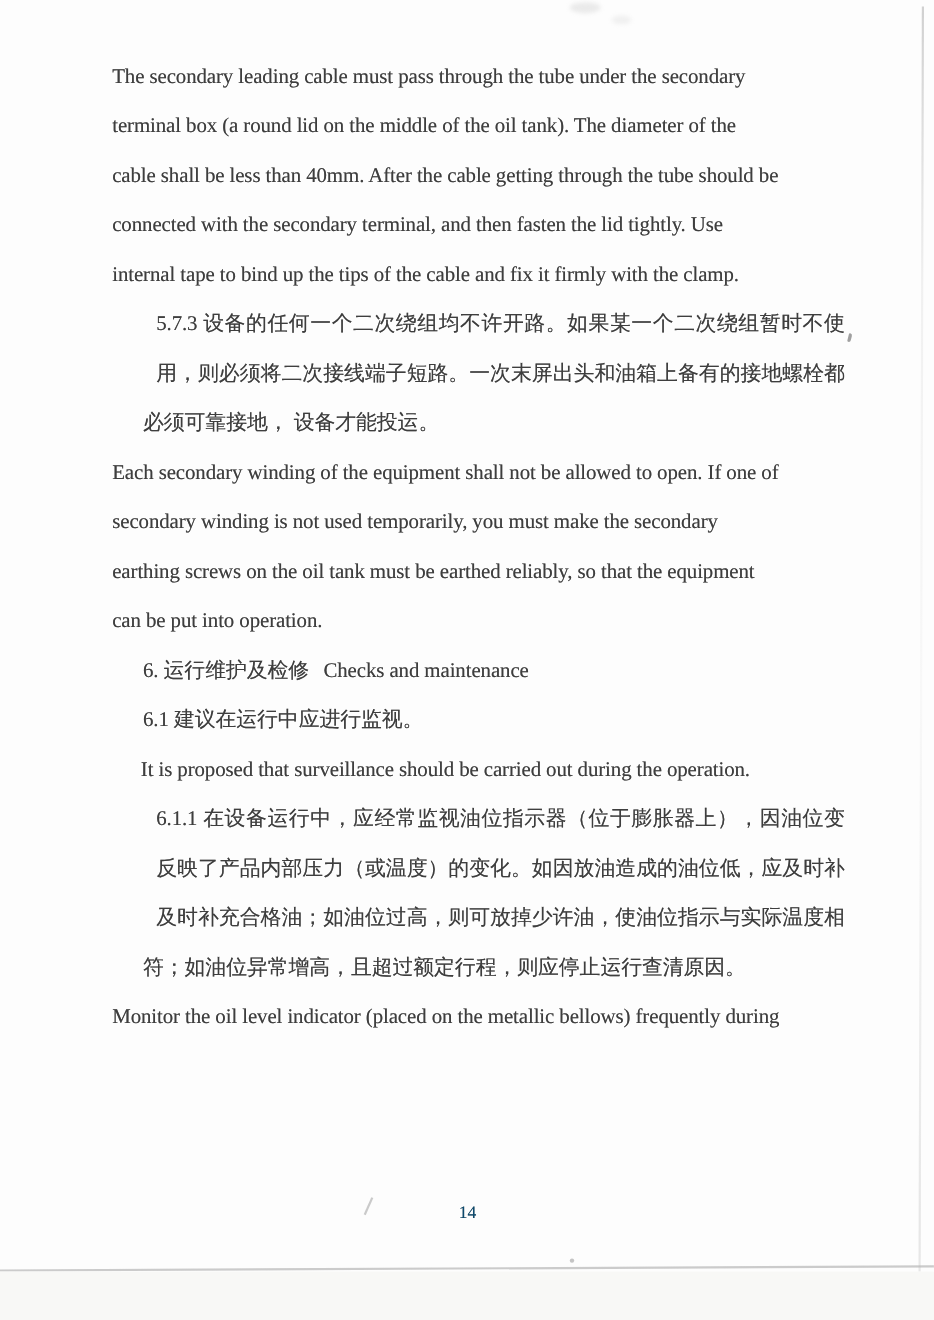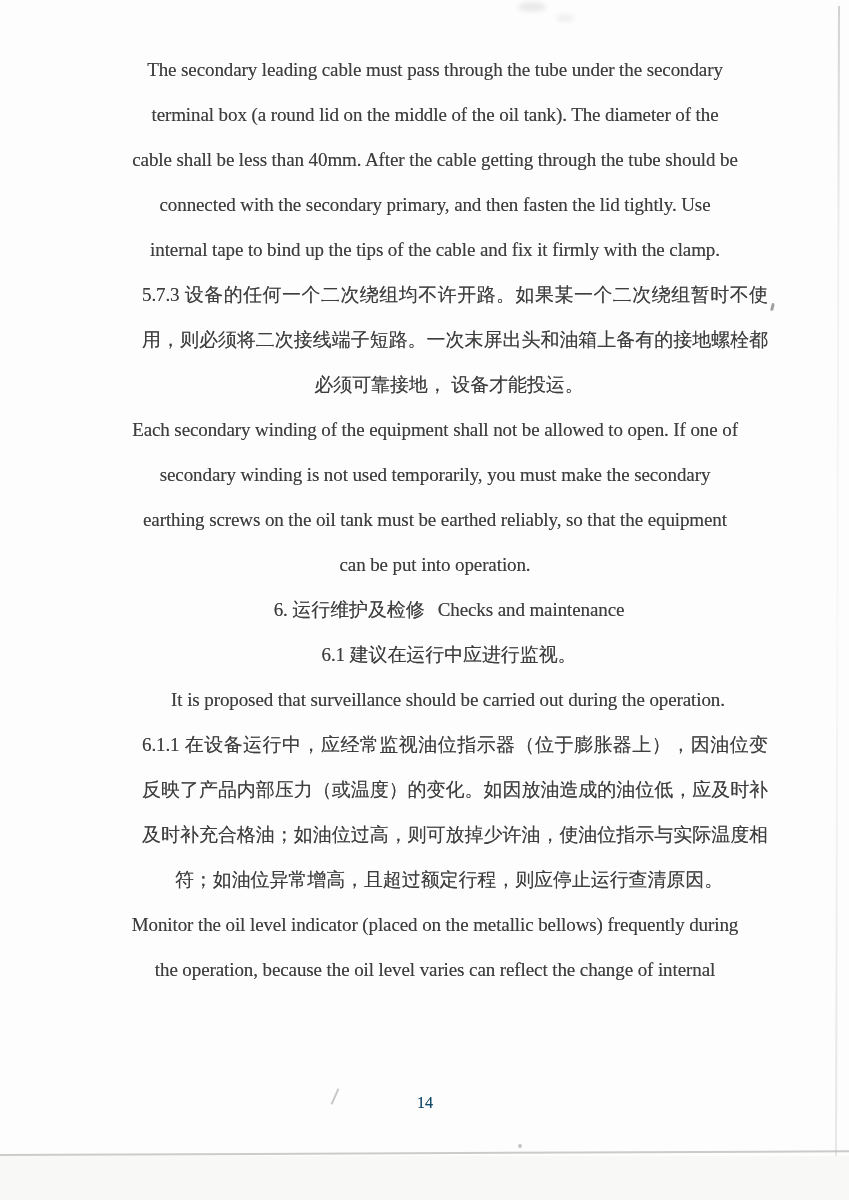--- a/index.html
+++ b/index.html
@@ -20,21 +20,20 @@
     left: 102px; top: 47px;
     width: 666px;
   }
   .line {
     height: 45px;
     line-height: 45px;
     font-size: 19px;
     letter-spacing: -0.1px;
     white-space: nowrap;
     text-shadow: 0 0 0.6px rgba(62,62,62,0.6);
-    text-align: center;
   }
   .line.zh { font-size: 19px; margin-left: 28px; }
   .line.zhj {
     font-size: 19px;
     white-space: normal;
     overflow: hidden;
     text-align: justify;
     text-align-last: justify;
     text-justify: inter-character;
     margin-left: 40px;
@@ -119,21 +118,21 @@
 </style>
 </head>
 <body>
 
 <div class="page">
 
   <div class="content">
     <div class="line en">The secondary leading cable must pass through the tube under the secondary</div>
     <div class="line en">terminal box (a round lid on the middle of the oil tank). The diameter of the</div>
     <div class="line en">cable shall be less than 40mm. After the cable getting through the tube should be</div>
-    <div class="line en">connected with the secondary primary, and then fasten the lid tightly. Use</div>
+    <div class="line en">connected with the secondary terminal, and then fasten the lid tightly. Use</div>
     <div class="line en">internal tape to bind up the tips of the cable and fix it firmly with the clamp.</div>
 
     <div class="line zhj">5.7.3 设备的任何一个二次绕组均不许开路。如果某一个二次绕组暂时不使</div>
     <div class="line zhj">用，则必须将二次接线端子短路。一次末屏出头和油箱上备有的接地螺栓都</div>
     <div class="line zh">必须可靠接地， 设备才能投运。</div>
 
     <div class="line en">Each secondary winding of the equipment shall not be allowed to open. If one of</div>
     <div class="line en">secondary winding is not used temporarily, you must make the secondary</div>
     <div class="line en">earthing screws on the oil tank must be earthed reliably, so that the equipment</div>
     <div class="line en">can be put into operation.</div>
@@ -144,21 +143,20 @@
 
     <div class="line zh">6.1 建议在运行中应进行监视。</div>
     <div class="line en indent">It is proposed that surveillance should be carried out during the operation.</div>
 
     <div class="line zhj">6.1.1 在设备运行中，应经常监视油位指示器（位于膨胀器上），因油位变化</div>
     <div class="line zhj">反映了产品内部压力（或温度）的变化。如因放油造成的油位低，应及时补</div>
     <div class="line zhj">及时补充合格油；如油位过高，则可放掉少许油，使油位指示与实际温度相</div>
     <div class="line zh">符；如油位异常增高，且超过额定行程，则应停止运行查清原因。</div>
 
     <div class="line en">Monitor the oil level indicator (placed on the metallic bellows) frequently during</div>
-    <div class="line en">the operation, because the oil level varies can reflect the change of internal</div>
   </div>
 
   <div class="page-number">14</div>
 
   <div class="edge-right"></div>
   <div class="bottom-line"></div>
   <div class="bottom-strip"></div>
   <div class="smudge-a"></div>
   <div class="smudge-b"></div>
   <div class="comma-mark"></div>

